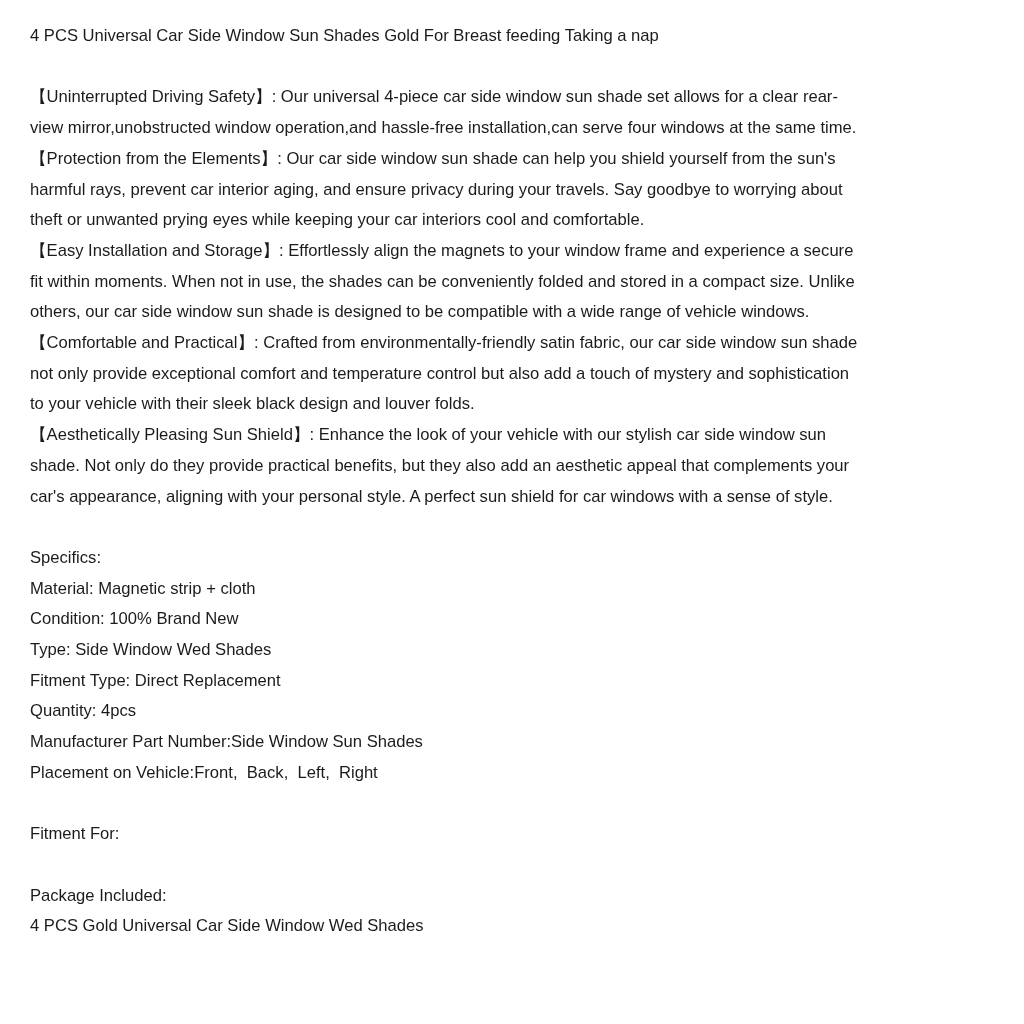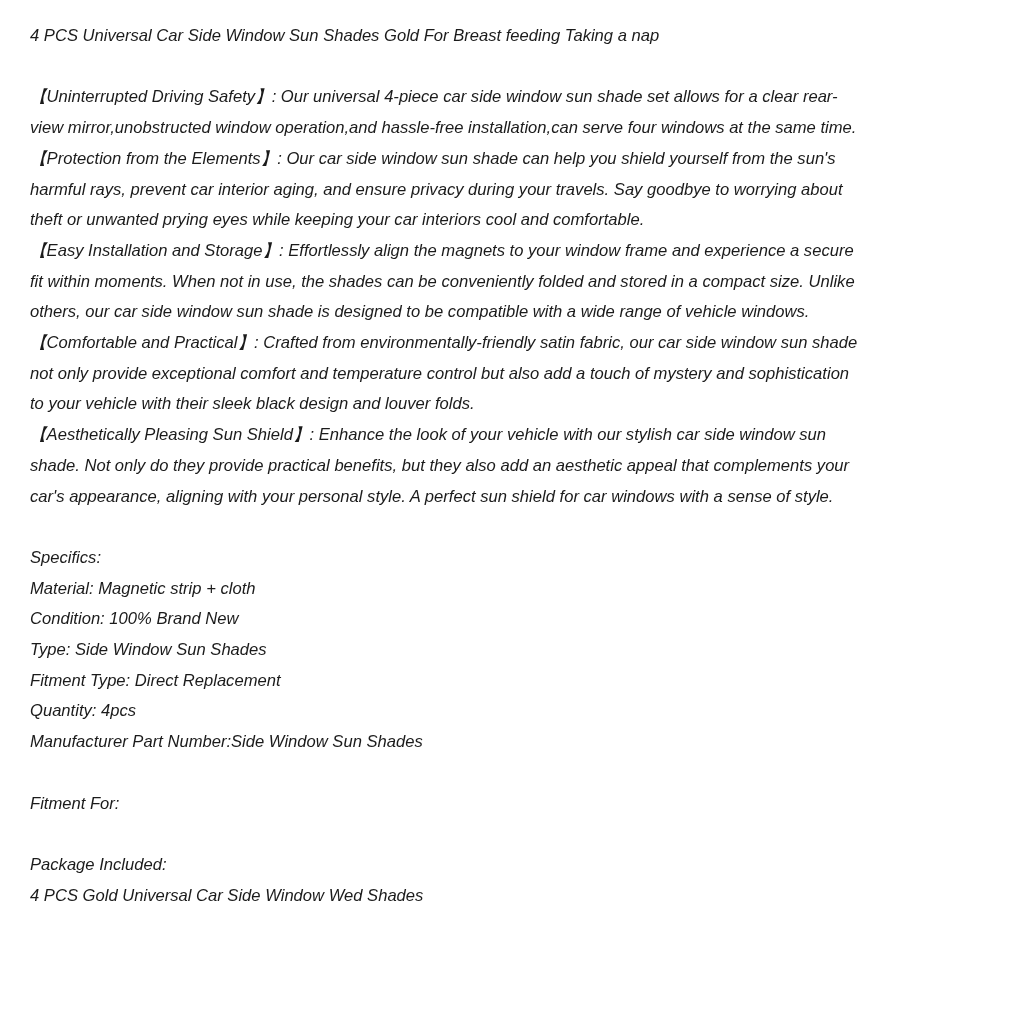--- a/index.html
+++ b/index.html
@@ -12,21 +12,20 @@
   }
   .page {
     box-sizing: border-box;
     width: 1024px;
     height: 1024px;
     padding: 21px 18px 0 30px;
     font-family: "Liberation Sans", "DejaVu Sans", sans-serif;
     font-size: 16.6px;
     color: #1b1b1b;
     letter-spacing: 0;
-    font-style: italic;
   }
   .line, .para {
     line-height: 30.7px;
     white-space: pre; 
   }
   .gap {
     height: 30.7px;
   }
 </style>
 </head>
@@ -51,24 +50,25 @@
 to your vehicle with their sleek black design and louver folds.</div>
   <div class="para">【Aesthetically Pleasing Sun Shield】: Enhance the look of your vehicle with our stylish car side window sun
 shade. Not only do they provide practical benefits, but they also add an aesthetic appeal that complements your
 car's appearance, aligning with your personal style. A perfect sun shield for car windows with a sense of style.</div>
 
   <div class="gap"></div>
 
   <div class="line">Specifics:</div>
   <div class="line">Material: Magnetic strip + cloth</div>
   <div class="line">Condition: 100% Brand New</div>
-  <div class="line">Type: Side Window Sun Shades</div>
+  <div class="line">Type: Side Window Wed Shades</div>
   <div class="line">Fitment Type: Direct Replacement</div>
   <div class="line">Quantity: 4pcs</div>
   <div class="line">Manufacturer Part Number:Side Window Sun Shades</div>
+  <div class="line">Placement on Vehicle:Front,  Back,  Left,  Right</div>
 
   <div class="gap"></div>
 
   <div class="line">Fitment For:</div>
 
   <div class="gap"></div>
 
   <div class="line">Package Included:</div>
   <div class="line">4 PCS Gold Universal Car Side Window Wed Shades</div>
 

